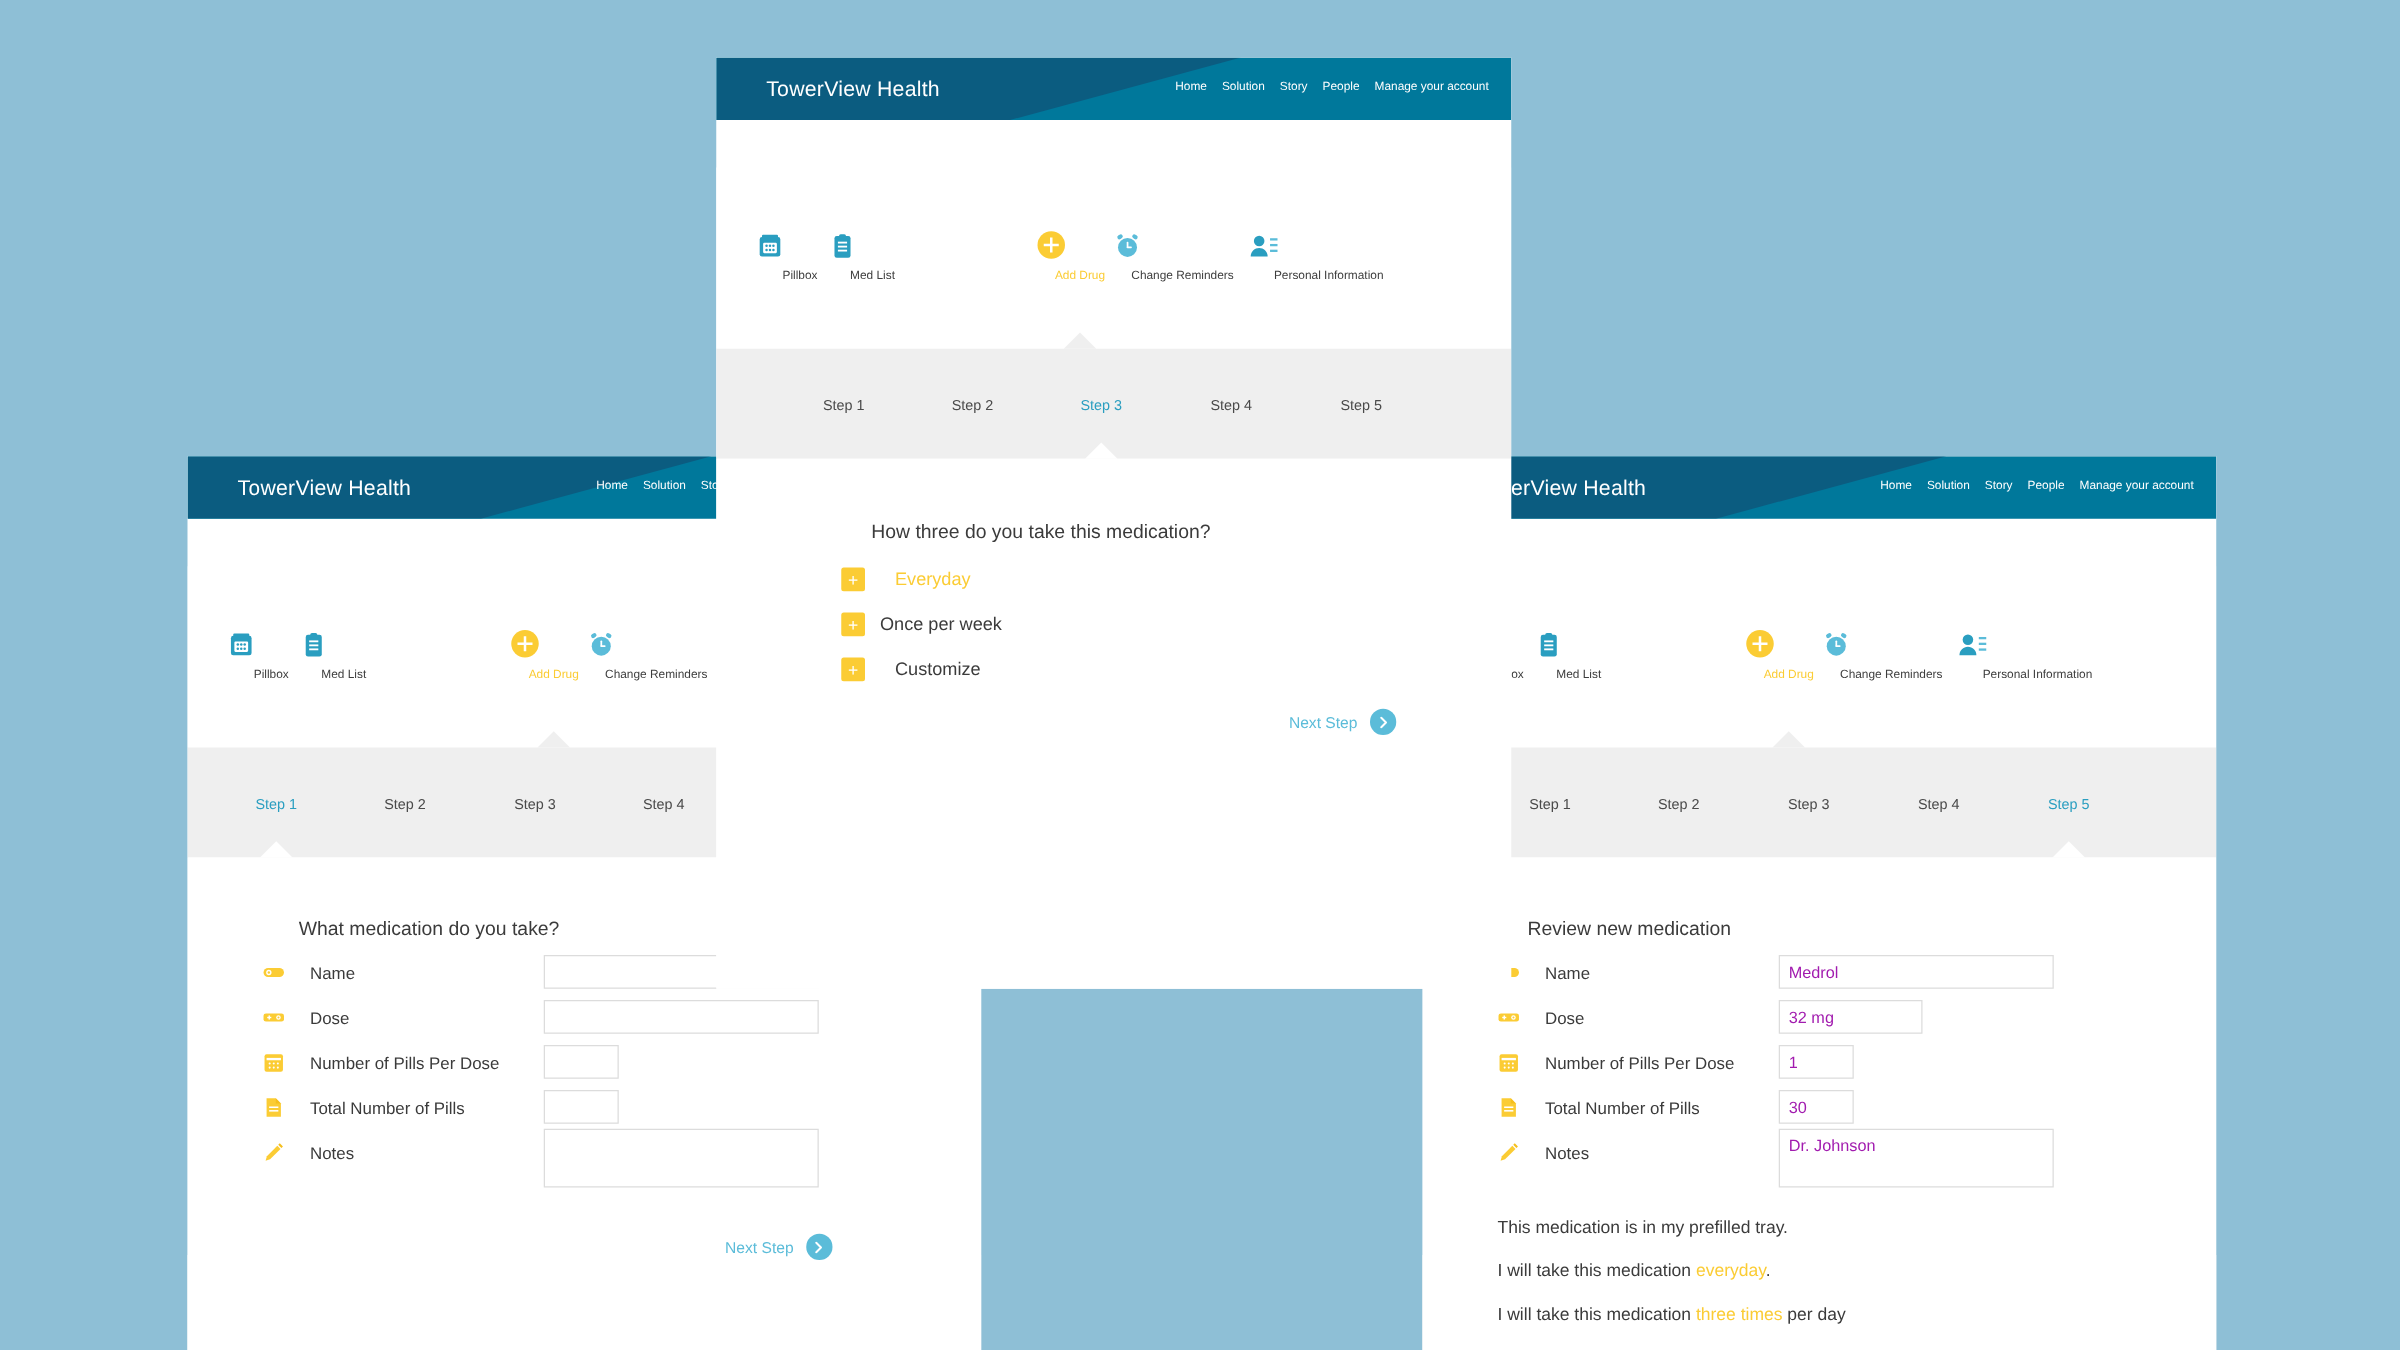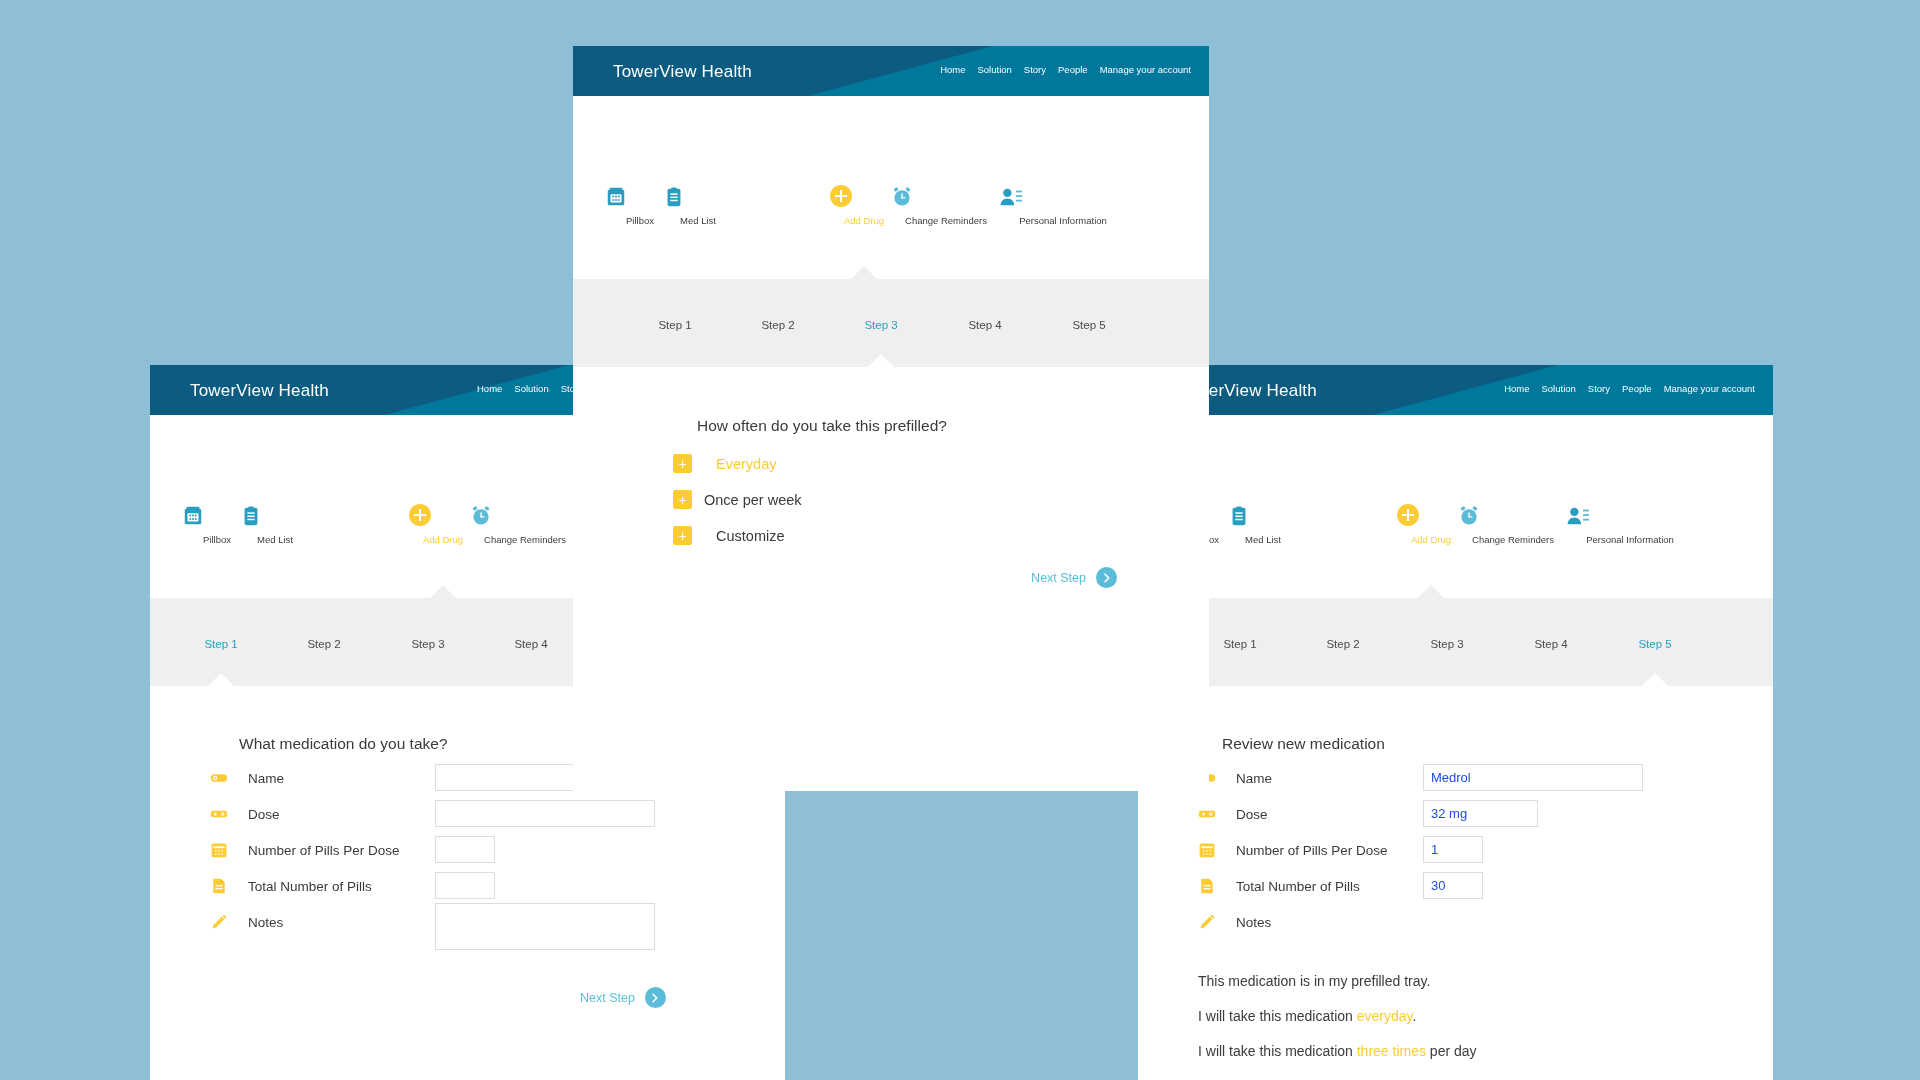--- a/index.html
+++ b/index.html
@@ -96,21 +96,21 @@
   .content { position: relative; width: 100%; background: #ffffff; }
   .q-title { position: absolute; color: #3b3b3b; white-space: nowrap; }
 
   .field-row { position: absolute; display: flex; align-items: center; }
   .field-ico { flex: none; }
   .field-label { color: #3b3b3b; white-space: nowrap; }
   .field-input {
     position: absolute;
     border: 1px solid #dcdcdc;
     background: #fff;
-    color: #1d4ed8;
+    color: #a21caf;
     display: flex;
     align-items: flex-start;
     padding-top: 5px;
     padding-left: 7px;
   }
 
   .opt-row { position: absolute; display: flex; align-items: center; }
   .opt-plus {
     flex: none;
     background: #fbcc34;
@@ -235,21 +235,21 @@
   <div class="stepsbar" style="height:88px;">
     <div class="step" style="left:62px; top:40px; width:80px; font-size:11.5px;">Step 1</div>
     <div class="step" style="left:165px; top:40px; width:80px; font-size:11.5px;">Step 2</div>
     <div class="step active" style="left:268px; top:40px; width:80px; font-size:11.5px;">Step 3</div>
     <div class="step" style="left:372px; top:40px; width:80px; font-size:11.5px;">Step 4</div>
     <div class="step" style="left:476px; top:40px; width:80px; font-size:11.5px;">Step 5</div>
     <div class="notch-white" style="left:295px; bottom:0;"></div>
   </div>
 
   <div class="content" style="height:462px;">
-    <div class="q-title" style="left:124px; top:50px; font-size:15.5px;">How often do you take this prefilled?</div>
+    <div class="q-title" style="left:124px; top:50px; font-size:15.5px;">How three do you take this medication?</div>
 
     <div class="opt-row selected" style="left:100px; top:87px;">
       <span class="opt-plus" style="width:19px;height:19px;font-size:14px;line-height:1;">+</span>
       <span class="opt-label" style="margin-left:24px; font-size:14.5px;">Everyday</span>
     </div>
     <div class="opt-row" style="left:100px; top:123px;">
       <span class="opt-plus" style="width:19px;height:19px;font-size:14px;line-height:1;">+</span>
       <span class="opt-label" style="margin-left:12px; font-size:14.5px;">Once per week</span>
     </div>
     <div class="opt-row" style="left:100px; top:159px;">
@@ -583,20 +583,21 @@
 
     <div class="field-row" style="left:60px; top:227px;">
       <span class="field-ico">
         <svg width="18" height="18" viewBox="0 0 22 22">
             <path d="M3 19l1.3-4.4L14.5 4.4l3.1 3.1L7.4 17.7z" fill="#fbcc34"></path>
             <path d="M15.4 3.5l1.5-1.5 3.1 3.1-1.5 1.5z" fill="#f5bf1e"></path>
           </svg>
       </span>
       <span class="field-label" style="margin-left:20px; font-size:13.5px;">Notes</span>
     </div>
+    <div class="field-input" style="left:285px; top:217px; width:220px; height:47px; font-size:13px;">Dr. Johnson</div>
 
     <div class="summary-line" style="left:60px; top:287px; font-size:14px;">
       <span>This medication is in my prefilled tray.</span>
     </div>
     <div class="summary-line" style="left:60px; top:322px; font-size:14px;">
       <span>I will take this medication </span><em>everyday</em><span>.</span>
     </div>
     <div class="summary-line" style="left:60px; top:357px; font-size:14px;">
       <span>I will take this medication </span><em>three times</em><span> per day</span>
     </div>

